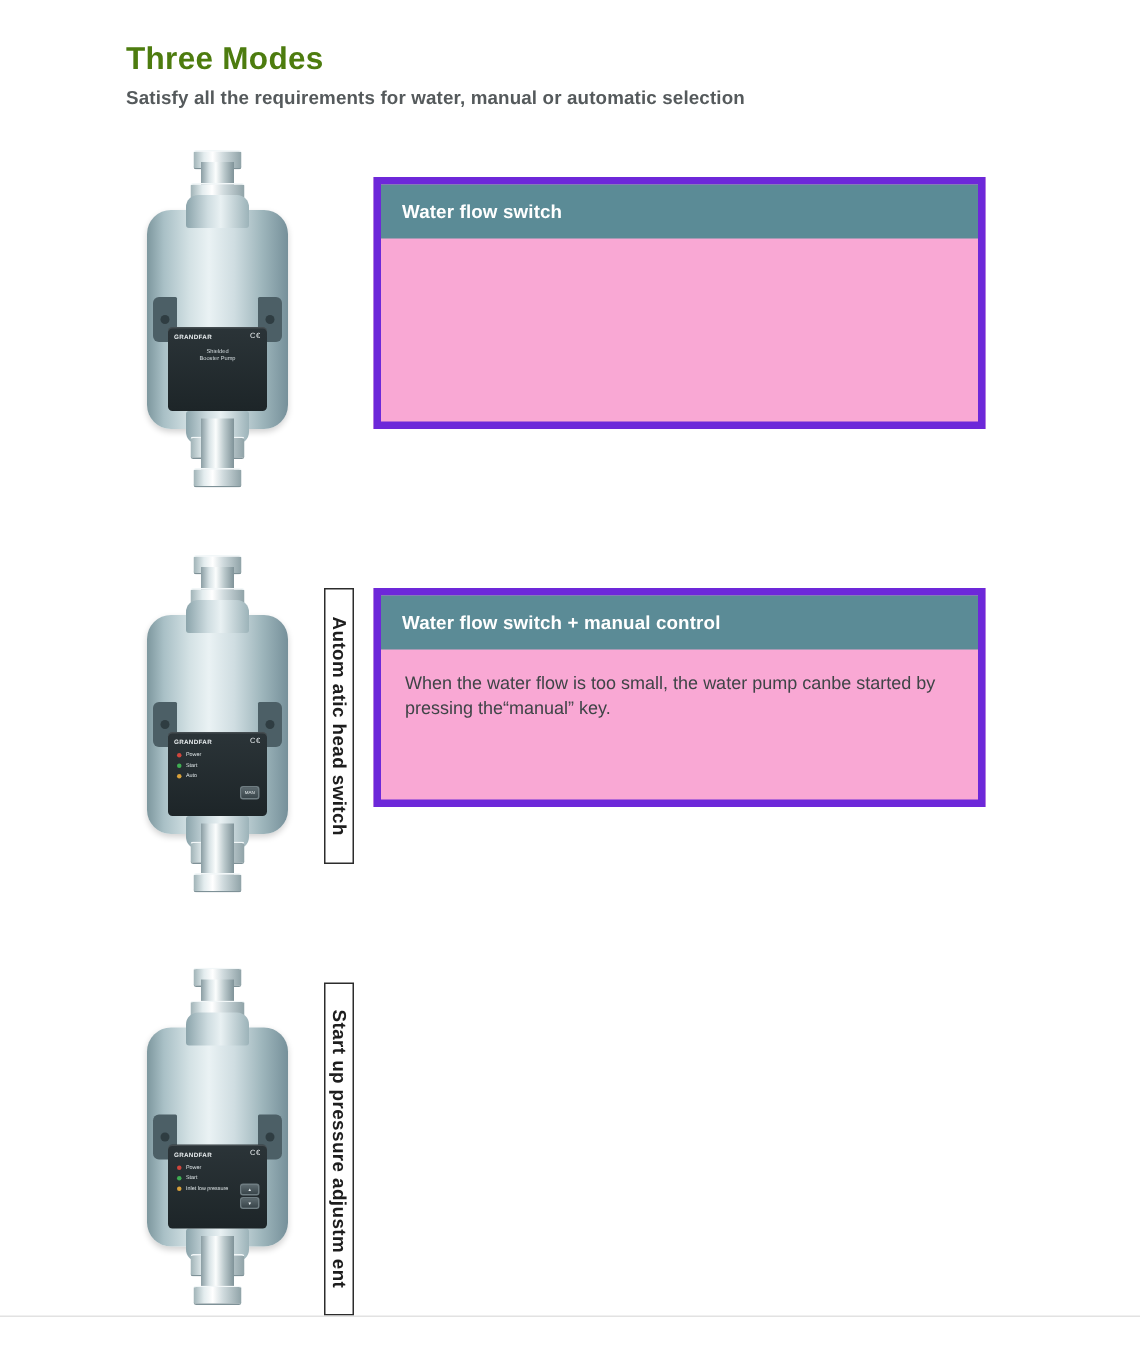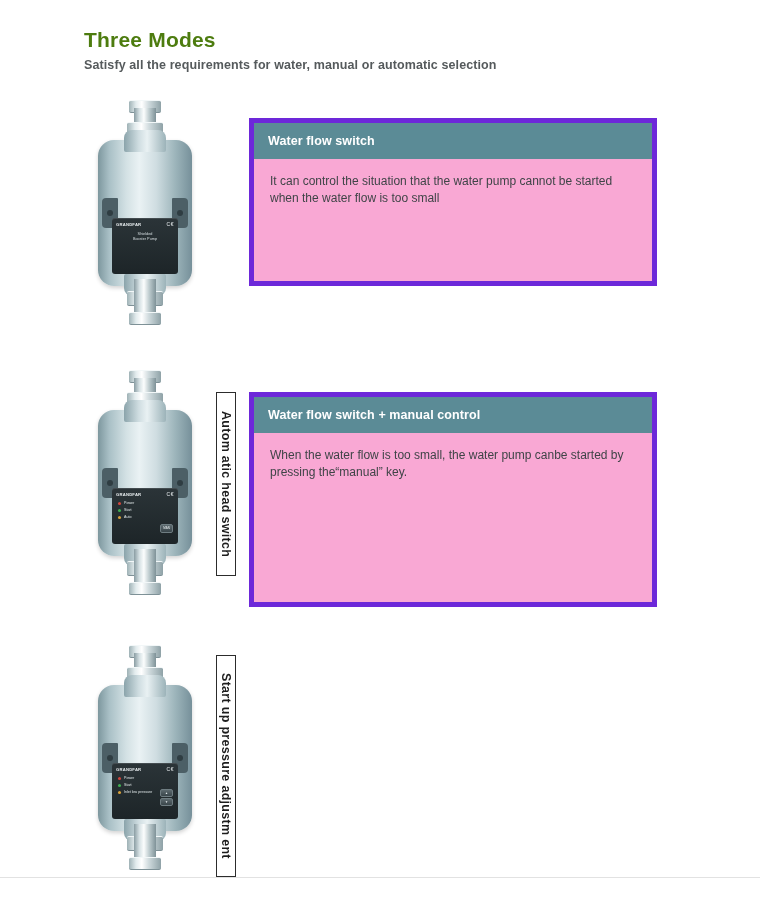--- a/index.html
+++ b/index.html
@@ -299,21 +299,20 @@
       </div>
       <div class="pipe pipe-bottom">
         <div class="nut n1"></div>
           <div class="tube"></div>
           <div class="nut n2"></div>
       </div>
     </div>
 
     <div class="card" style="top:18px;height:168px">
       <div class="card-head">Water flow switch</div>
-      <div class="card-body">It can control the situation that the water pump cannot be started when the water flow is too small</div>
     </div>
   </div>
 
   <div class="section" id="section-1">
 
     <div class="device-wrap">
       <div class="pipe pipe-top">
         <div class="nut n1"></div>
           <div class="tube"></div>
           <div class="nut n2"></div>
@@ -349,21 +348,21 @@
         <div class="nut n1"></div>
           <div class="tube"></div>
           <div class="nut n2"></div>
       </div>
     </div>
 
     <div class="side-label" style="left:216px; top:22px; height:184px;">
       <span>Autom atic head switch</span>
     </div>
 
-    <div class="card" style="top:22px;height:215px">
+    <div class="card" style="top:22px;height:146px">
       <div class="card-head">Water flow switch + manual control</div>
       <div class="card-body">When the water flow is too small, the water pump canbe started  by pressing the“manual” key.</div>
     </div>
   </div>
 
   <div class="section" id="section-2">
 
     <div class="device-wrap">
       <div class="pipe pipe-top">
         <div class="nut n1"></div>

